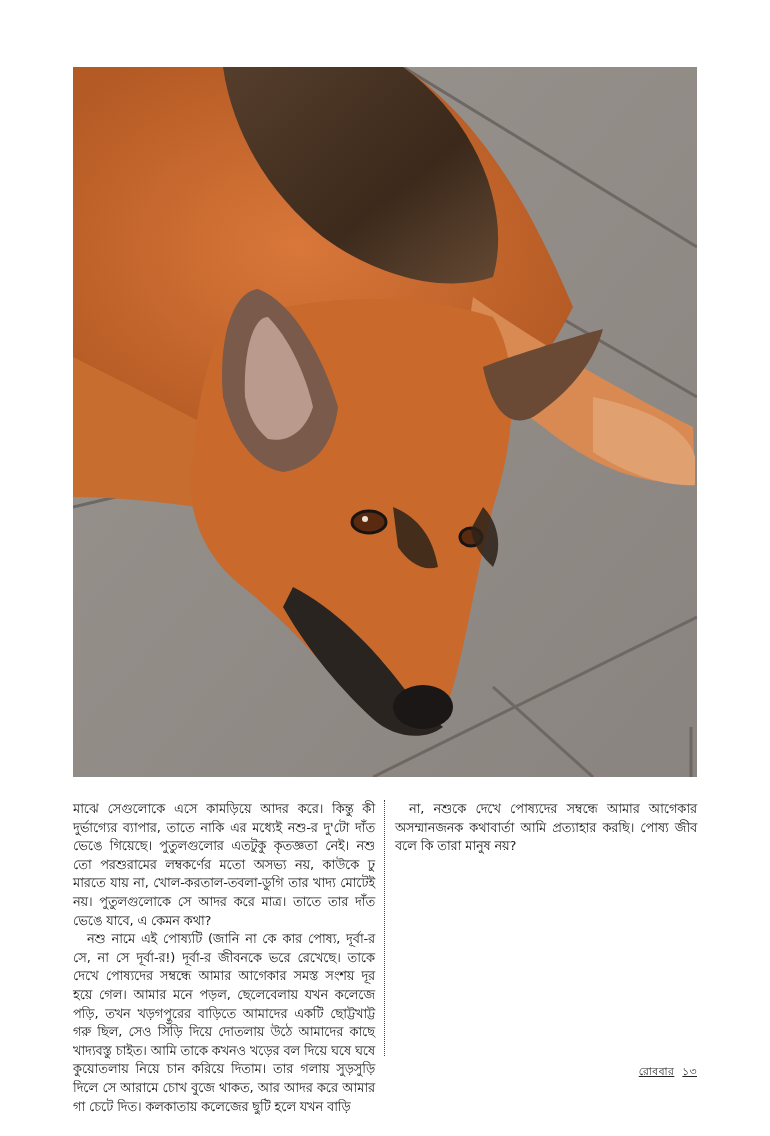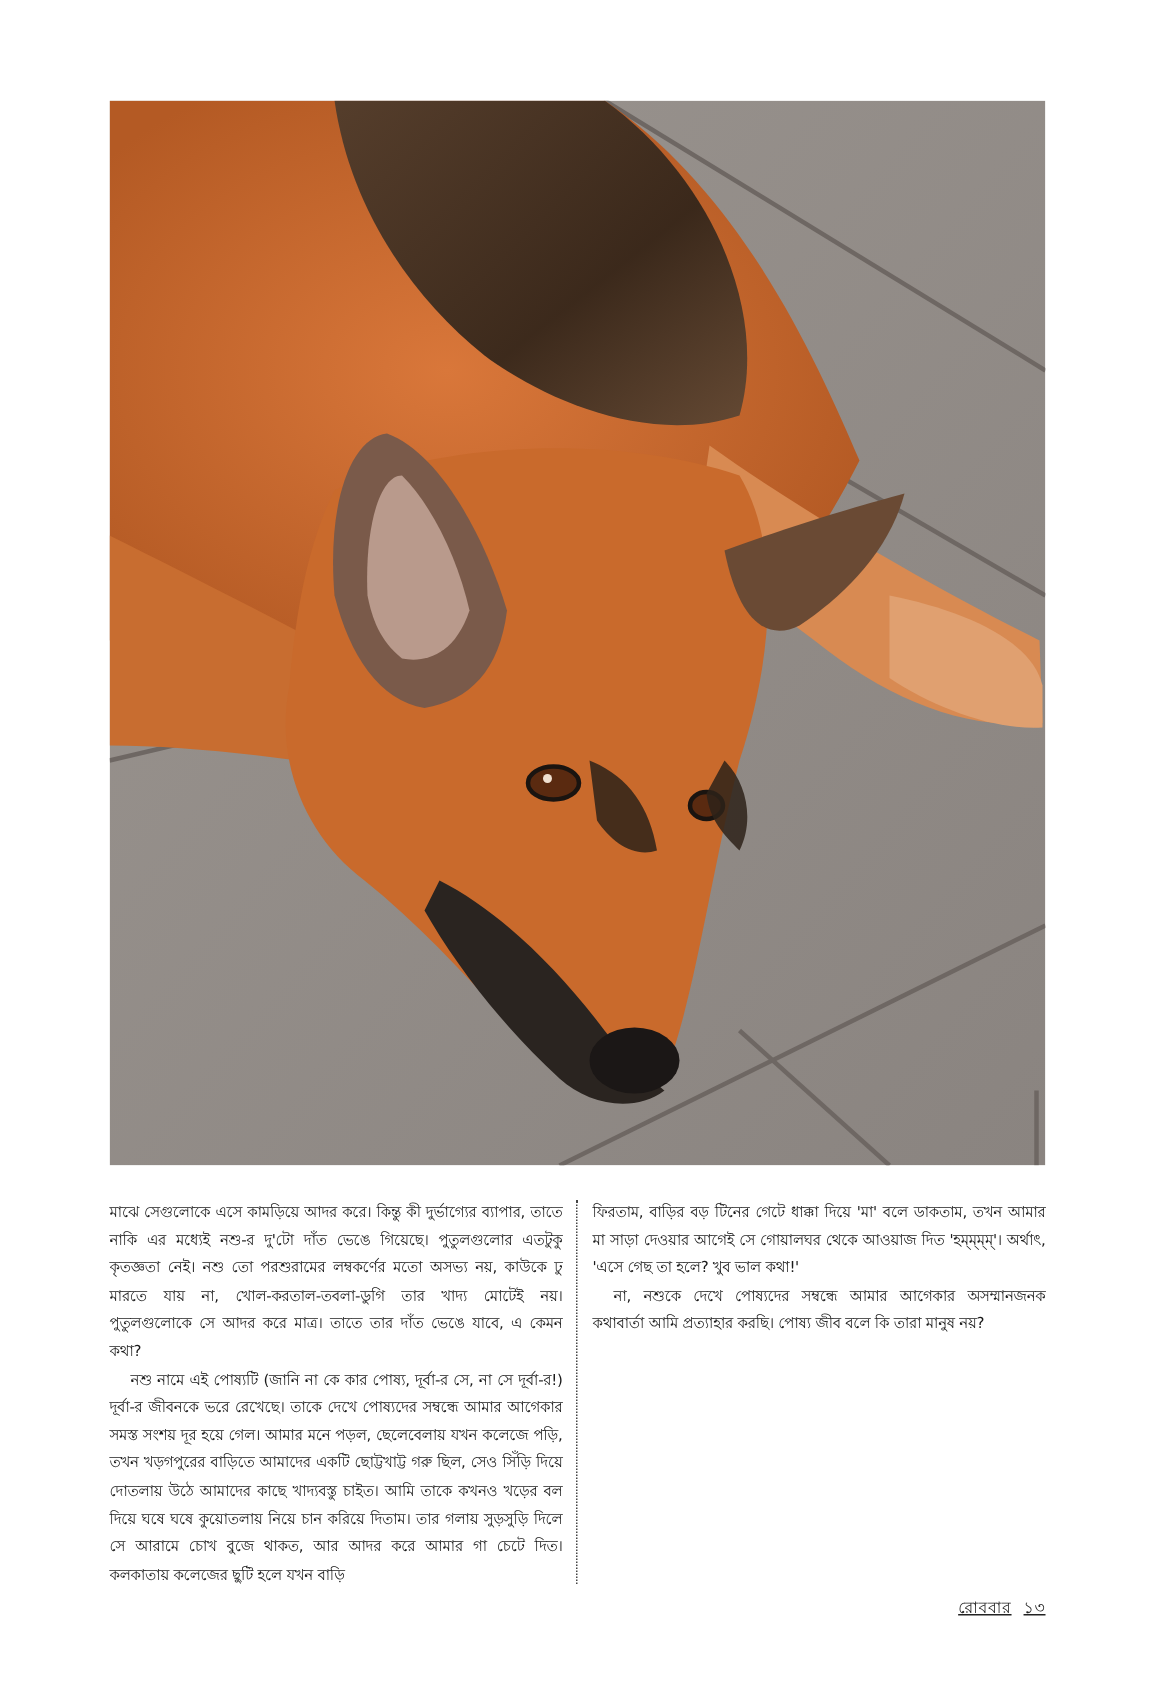--- a/index.html
+++ b/index.html
@@ -1,21 +1,21 @@
 <!DOCTYPE html>
 <html><head>
 <meta charset="utf-8">
 <style>
   html, body { margin: 0; padding: 0; background: #ffffff; }
   body { width: 770px; height: 1136px; position: relative; overflow: hidden;
          font-family: "DejaVu Sans", sans-serif; color: #1a1a1a; }
   .photo { position: absolute; left: 73px; top: 67px; width: 624px; height: 710px; overflow: hidden; }
   .photo svg { display: block; width: 100%; height: 100%; }
   .text-area { position: absolute; top: 800px; left: 73px; width: 624px; height: 258px; }
-  .col { position: absolute; top: 0; width: 302px; font-size: 10px; line-height: 18.6px;
+  .col { position: absolute; top: 0; width: 302px; font-size: 13px; line-height: 18.6px;
          text-align: justify; letter-spacing: -0.2px; }
   .col.left { left: 0; }
   .col.right { left: 322px; }
   .col p { margin: 0; }
   .col p.indent { text-indent: 14px; }
   .divider { position: absolute; left: 311px; top: 0; height: 256px; border-left: 1px dotted #444; }
   .footer { position: absolute; top: 1064px; right: 73px; font-size: 10.5px; color: #222; letter-spacing: 0.5px; text-decoration: underline; }
   .footer span { margin-left: 8px; }
 </style>
 </head>
@@ -65,20 +65,19 @@
   </svg>
 </div>
 
 <div class="text-area">
   <div class="col left">
     <p>মাঝে সেগুলোকে এসে কামড়িয়ে আদর করে। কিন্তু কী দুর্ভাগ্যের ব্যাপার, তাতে নাকি এর মধ্যেই নশু-র দু'টো দাঁত ভেঙে গিয়েছে। পুতুলগুলোর এতটুকু কৃতজ্ঞতা নেই। নশু তো পরশুরামের লম্বকর্ণের মতো অসভ্য নয়, কাউকে ঢু মারতে যায় না, খোল-করতাল-তবলা-ডুগি তার খাদ্য মোটেই নয়। পুতুলগুলোকে সে আদর করে মাত্র। তাতে তার দাঁত ভেঙে যাবে, এ কেমন কথা?</p>
     <p class="indent">নশু নামে এই পোষ্যটি (জানি না কে কার পোষ্য, দূর্বা-র সে, না সে দূর্বা-র!) দূর্বা-র জীবনকে ভরে রেখেছে। তাকে দেখে পোষ্যদের সম্বন্ধে আমার আগেকার সমস্ত সংশয় দূর হয়ে গেল। আমার মনে পড়ল, ছেলেবেলায় যখন কলেজে পড়ি, তখন খড়গপুরের বাড়িতে আমাদের একটি ছোট্টখাট্ট গরু ছিল, সেও সিঁড়ি দিয়ে দোতলায় উঠে আমাদের কাছে খাদ্যবস্তু চাইত। আমি তাকে কখনও খড়ের বল দিয়ে ঘষে ঘষে কুয়োতলায় নিয়ে চান করিয়ে দিতাম। তার গলায় সুড়সুড়ি দিলে সে আরামে চোখ বুজে থাকত, আর আদর করে আমার গা চেটে দিত। কলকাতায় কলেজের ছুটি হলে যখন বাড়ি</p>
   </div>
   <div class="divider"></div>
   <div class="col right">
-    <p>ফিরতাম, বাড়ির বড় টিনের গেটে ধাক্কা দিয়ে 'মা' বলে ডাকতাম, তখন আমার মা সাড়া দেওয়ার আগেই সে গোয়ালঘর থেকে আওয়াজ দিত 'হম্ম্ম্ম্'। অর্থাৎ, 'এসে গেছ তা হলে? খুব ভাল কথা!'</p>
     <p class="indent">না, নশুকে দেখে পোষ্যদের সম্বন্ধে আমার আগেকার অসম্মানজনক কথাবার্তা আমি প্রত্যাহার করছি। পোষ্য জীব বলে কি তারা মানুষ নয়?</p>
   </div>
 </div>
 
 <div class="footer">
   <span>রোববার</span><span>১৩</span>
 </div>
 
 </body></html>

